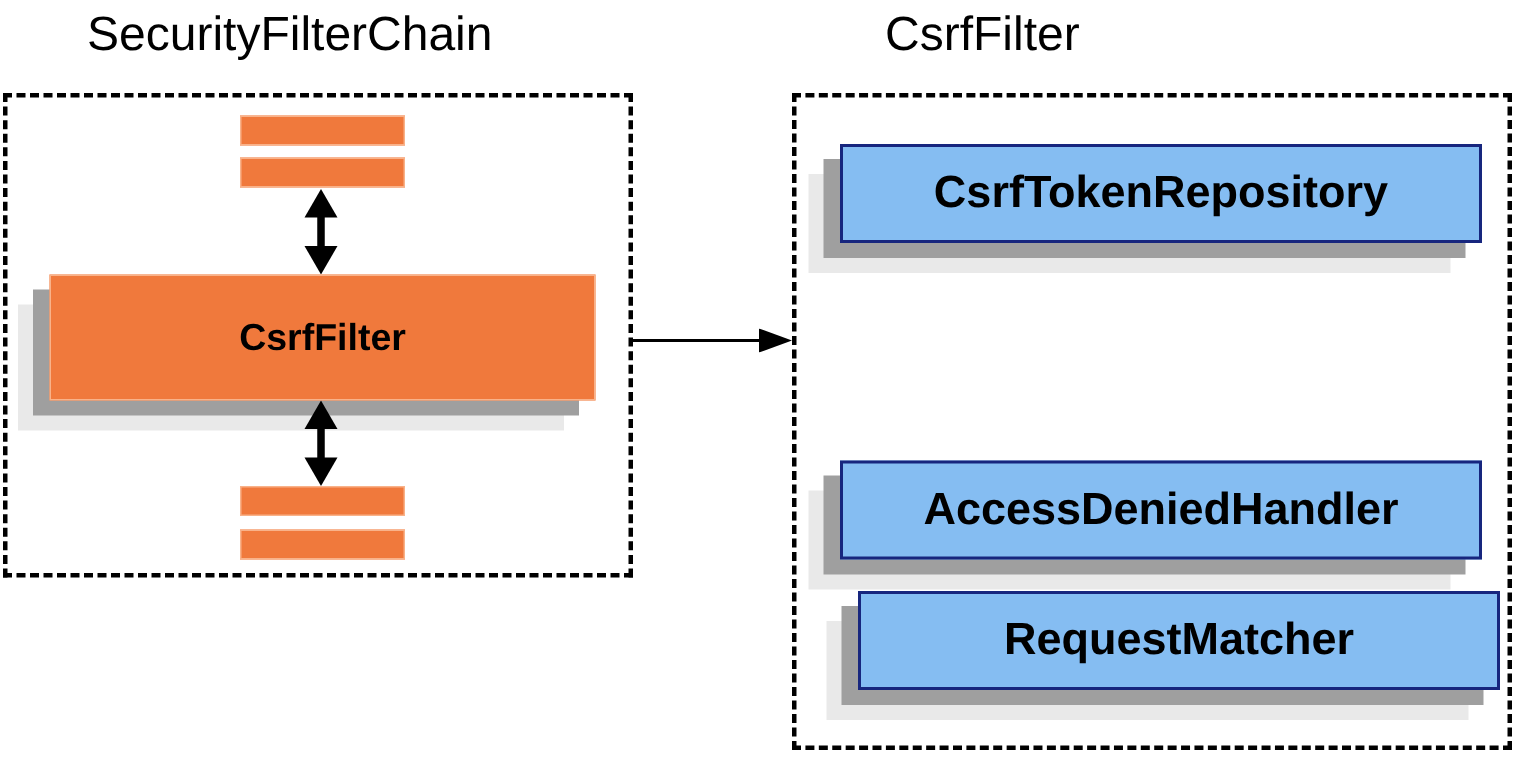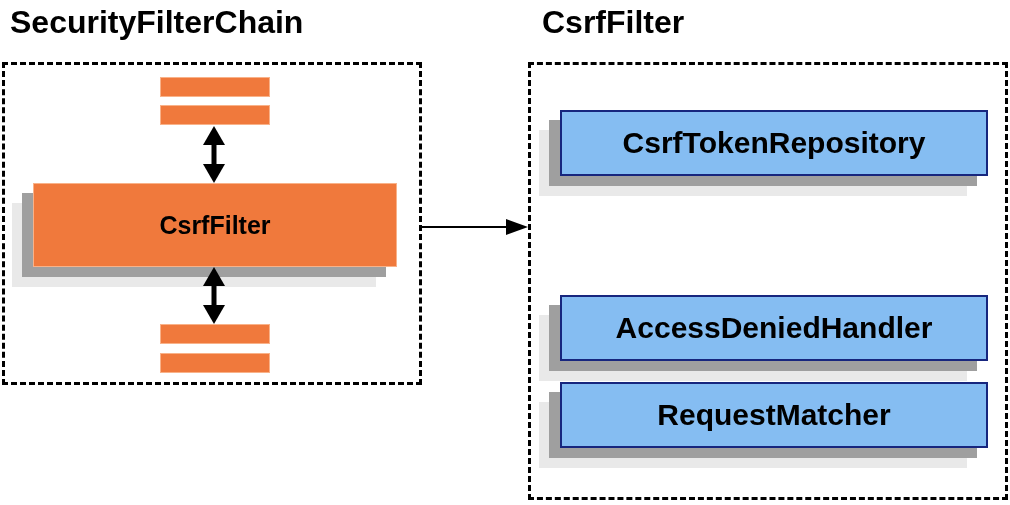--- a/index.html
+++ b/index.html
@@ -8,24 +8,25 @@
     width: 1010px;
     height: 505px;
     background: #ffffff;
     font-family: "Liberation Sans", sans-serif;
     overflow: hidden;
   }
   .title {
     position: absolute;
     top: 6px;
     font-size: 32px;
-    font-weight: bold;
+    font-weight: normal;
     color: #000000;
     line-height: 1;
     white-space: nowrap;
+    margin-left: 48px;
   }
   .title-left  { left: 10px;  }
   .title-right { left: 542px; }
 
   .dashed-box {
     position: absolute;
     box-sizing: border-box;
     border: 3px dashed #000000;
     background: transparent;
   }
@@ -69,24 +70,24 @@
     box-sizing: border-box;
     left: 560px;
     width: 428px; height: 66px;
     background: #85bdf2;
     border: 2px solid #17267e;
     box-shadow: -11px 10px 0 #9f9f9f, -21px 20px 0 #e9e9e9;
     display: flex;
     align-items: center;
     justify-content: center;
   }
-  .c0 { top: 96px; margin-top: 14px;  }
+  .c0 { top: 96px;  }
   .c1 { top: 194px; }
-  .c2 { top: 295px; }
-  .c3 { top: 382px; }
+  .c2 { top: 307px; }
+  .c3 { top: 394px; margin-left: 12px; }
   .component span {
     font-size: 30px;
     font-weight: bold;
     color: #000000;
     white-space: nowrap;
   }
 
   .arrow-svg { position: absolute; }
   .v-arrow-top    { left: 201px; top: 126px; }
   .v-arrow-bottom { left: 201px; top: 267px; }

